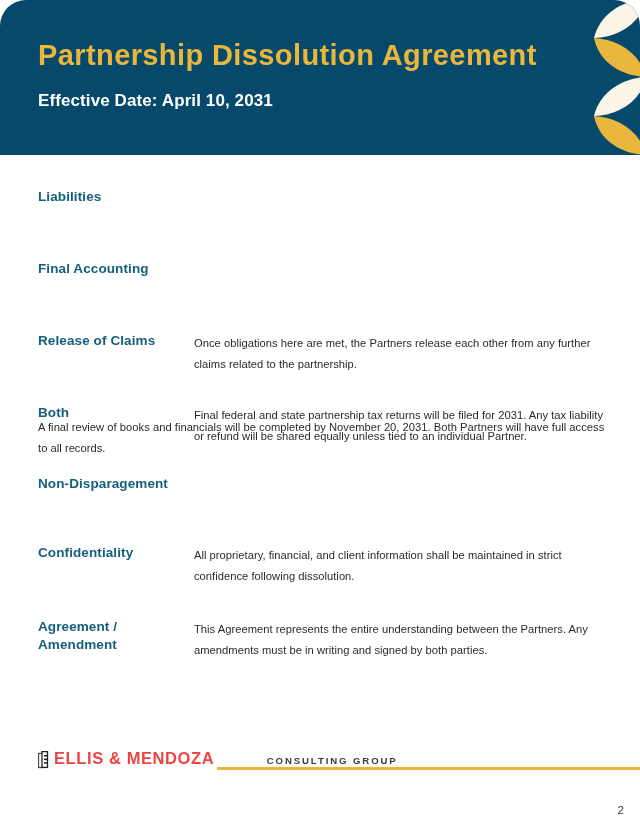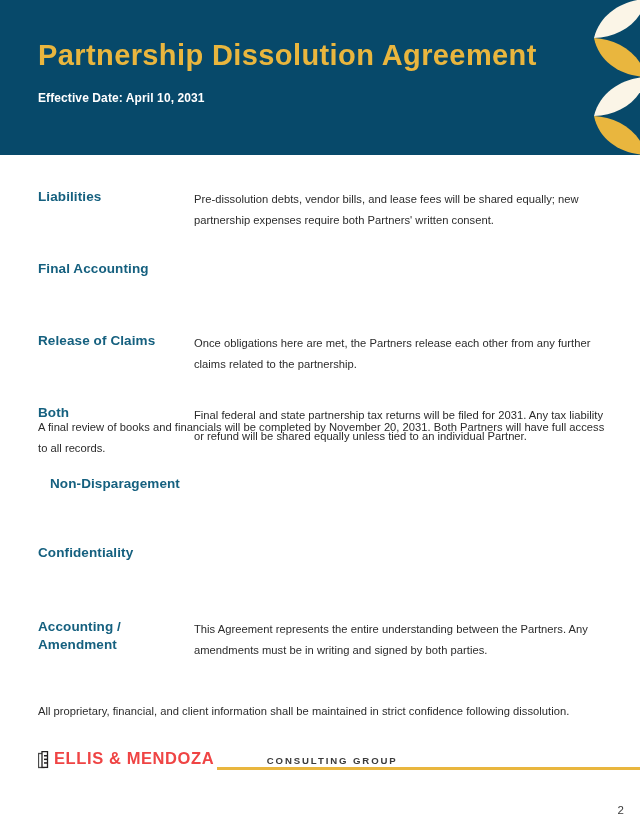--- a/index.html
+++ b/index.html
@@ -16,20 +16,21 @@
     position: relative;
   }
 
   
   .page {
     position: relative;
     width: 640px;
     height: 828px;
     background: #ffffff;
     overflow: hidden;
+    border-radius: 26px;
   }
 
   
   .header {
     position: absolute;
     top: 0;
     left: 0;
     width: 640px;
     height: 155px;
     background: #07496a;
@@ -43,21 +44,21 @@
     font-weight: bold;
     letter-spacing: 0.4px;
     color: #e9b63e;
     line-height: 1.1;
     white-space: nowrap;
   }
   .header-subtitle {
     position: absolute;
     left: 38px;
     top: 91px;
-    font-size: 12px;
+    font-size: 17px;
     font-weight: bold;
     color: #ffffff;
     letter-spacing: 0.1px;
     white-space: nowrap;
   }
 
   
   .petals {
     position: absolute;
     right: 0;
@@ -198,49 +199,48 @@
           <path d="M0 0 C 5 25, 28 38, 52 39 C 46 14, 22 1, 0 0 Z" fill="#e9b63e"></path>
         </svg>
       </div>
     </div>
   </div>
 
   <div class="content">
 
     <div class="section" style="height:72px; padding-top:33px;">
       <div class="section-heading">Liabilities</div>
-      <div class="section-body">Pre-dissolution debts, vendor bills, and lease fees will be shared equally; new partnership expenses require both Partners' written consent.</div>
     </div>
 
     <div class="section" style="height:72px; padding-top:33px;flex-direction:column;">
       <div class="section-heading">Final Accounting</div>
       <div class="section-body">A final review of books and financials will be completed by November 20, 2031. Both Partners will have full access to all records.</div>
     </div>
 
     <div class="section" style="height:72px; padding-top:33px;">
       <div class="section-heading">Release of Claims</div>
       <div class="section-body">Once obligations here are met, the Partners release each other from any further claims related to the partnership.</div>
     </div>
 
     <div class="section" style="height:72px; padding-top:33px;">
       <div class="section-heading">Both</div>
       <div class="section-body">Final federal and state partnership tax returns will be filed for 2031. Any tax liability or refund will be shared equally unless tied to an individual Partner.</div>
     </div>
 
-    <div class="section" style="height:70px; padding-top:32px;margin-left:12px;">
+    <div class="section" style="height:70px; padding-top:32px;">
       <div class="section-heading">Non-Disparagement</div>
     </div>
 
-    <div class="section" style="height:72px; padding-top:31px;flex-direction:column;">
+    <div class="section" style="height:72px; padding-top:31px;">
       <div class="section-heading">Confidentiality</div>
       <div class="section-body">All proprietary, financial, and client information shall be maintained in strict confidence following dissolution.</div>
     </div>
 
     <div class="section" style="height:72px; padding-top:33px;">
-      <div class="section-heading">Accounting / Amendment</div>
+      <div class="section-heading">Agreement / Amendment</div>
       <div class="section-body">This Agreement represents the entire understanding between the Partners. Any amendments must be in writing and signed by both parties.</div>
     </div>
 
   </div>
 
   <div class="footer">
 
     <div class="logo-block">
       <span class="logo-mark">
         <svg width="15" height="19" viewBox="0 0 15 19">

